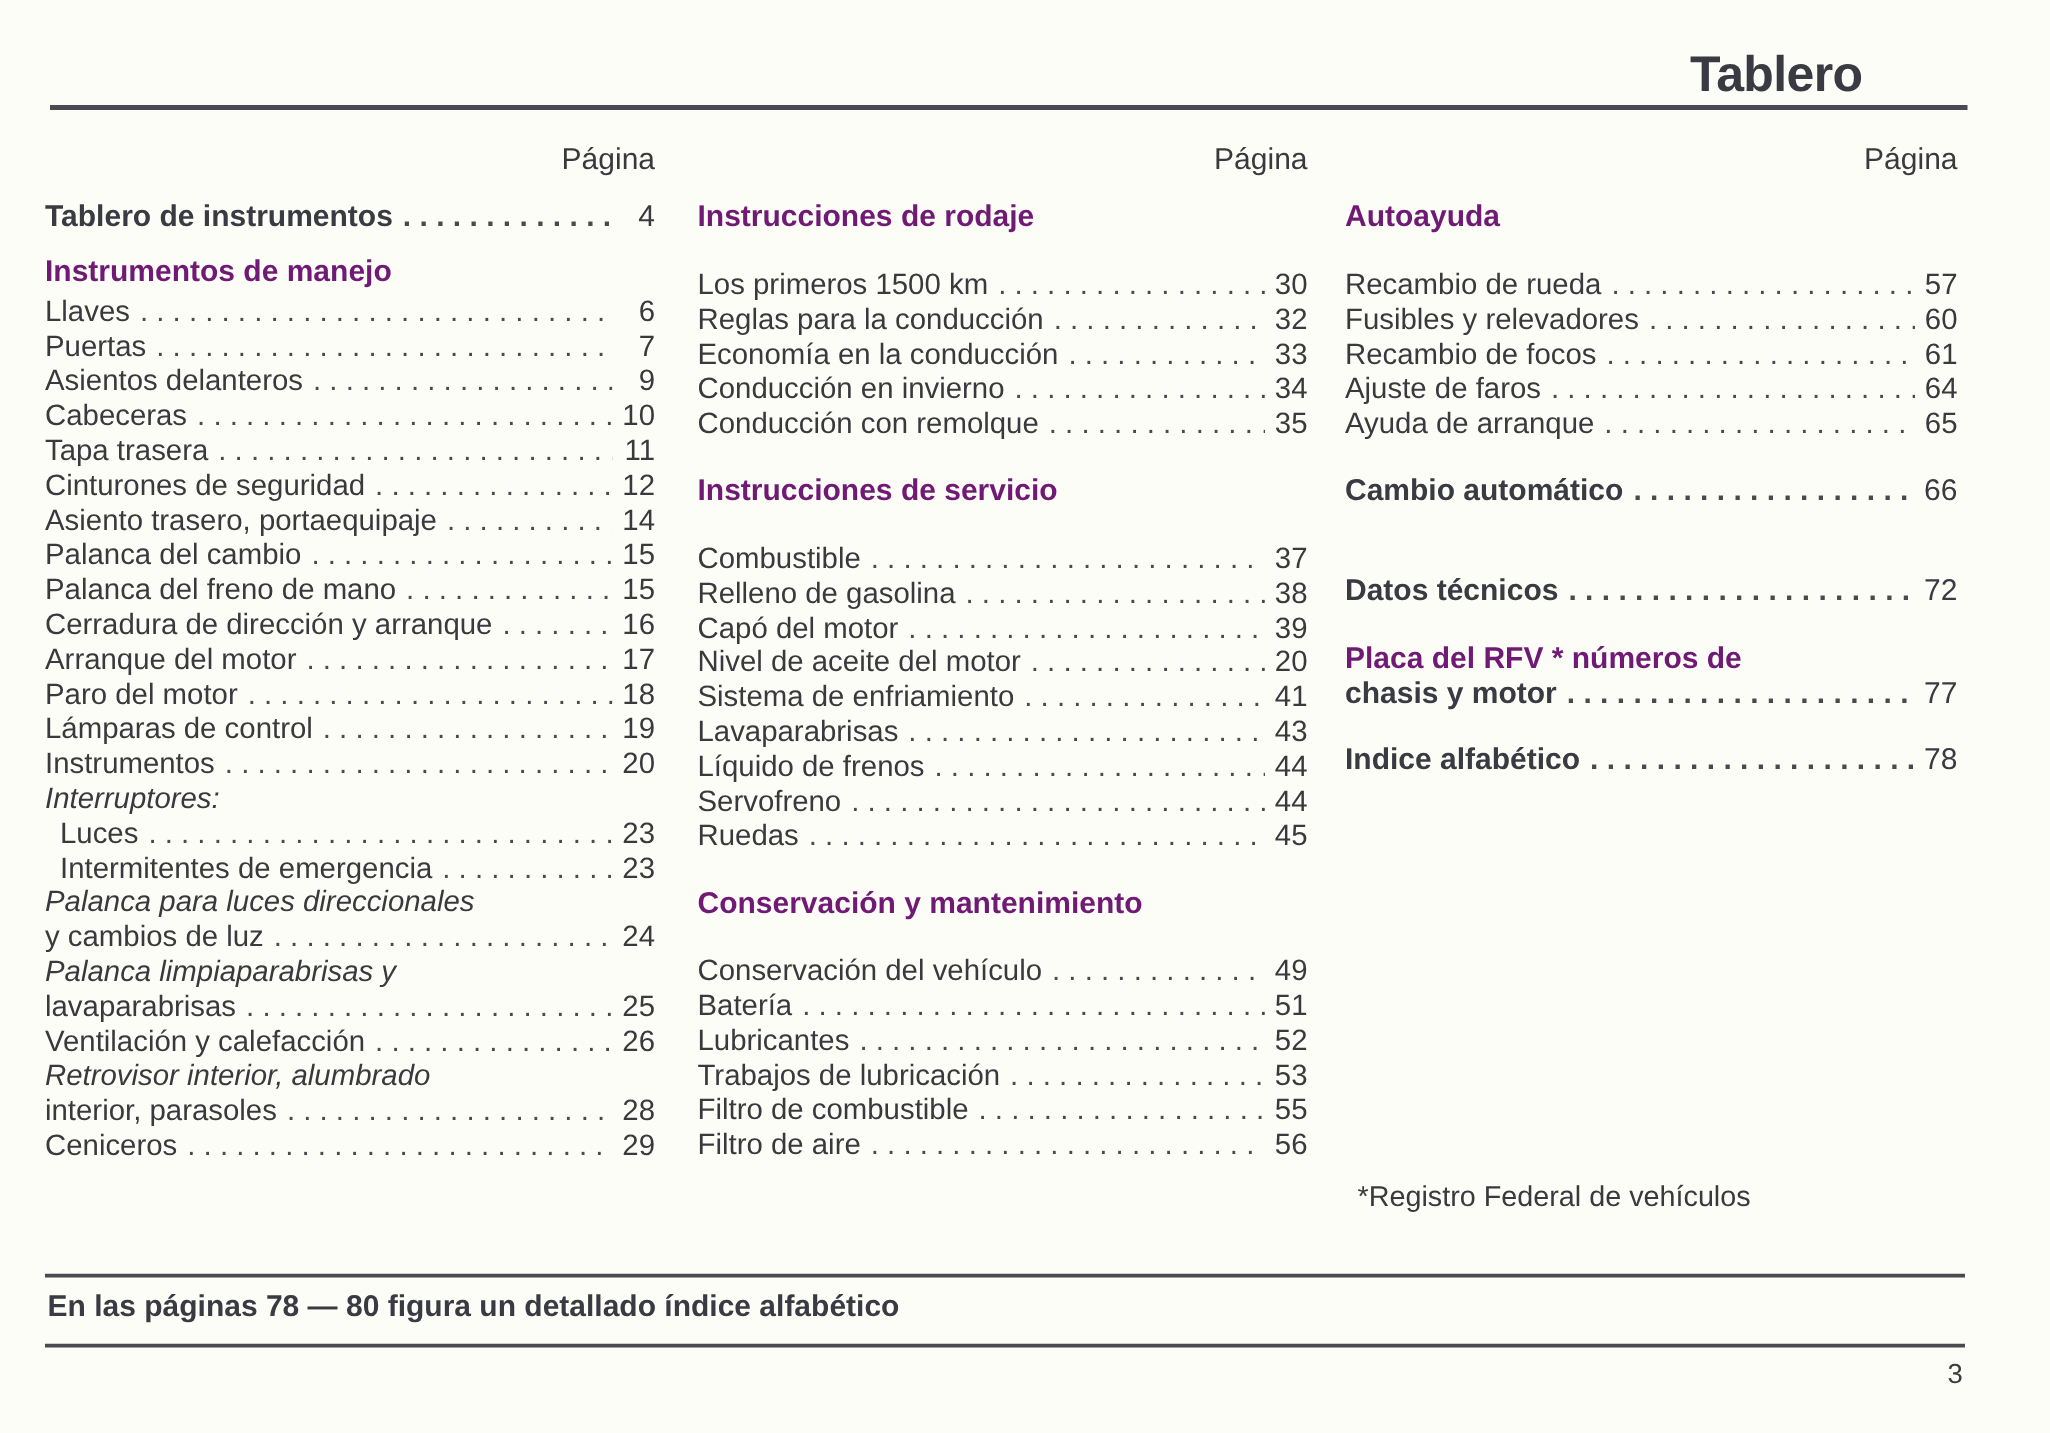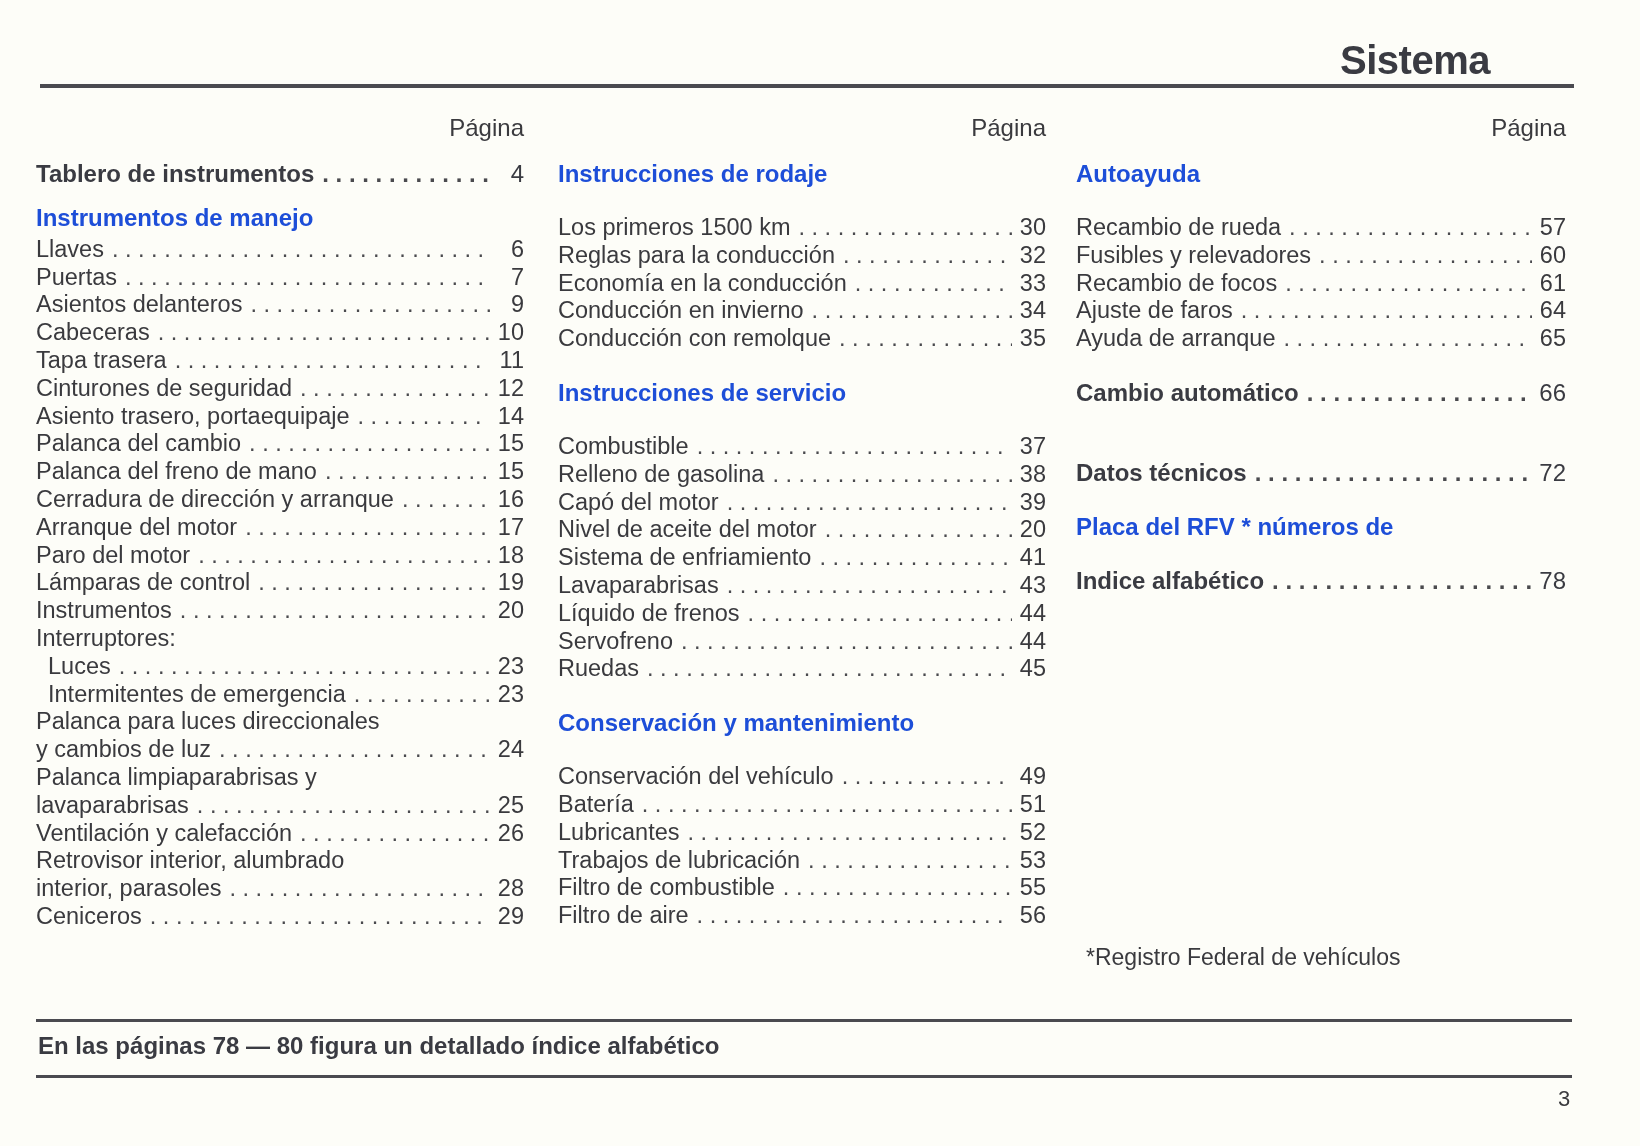--- a/index.html
+++ b/index.html
@@ -22,62 +22,62 @@
   .rule.bot { left: 36px; width: 1536px; top: 1075px; height: 3px; }
 
   .col { position: absolute; top: 108px; }
   .col.c1 { left: 36px; width: 488px; }
   .col.c2 { left: 558px; width: 488px; }
   .col.c3 { left: 1076px; width: 490px; }
 
   .pagina { text-align: right; font-size: 24px; height: 40px; line-height: 40px; margin-bottom: 12px; color:#3a3a3e;}
   .heading {
     font-weight: bold; font-size: 24px; line-height: 28px;
-    color: #1d4ed8;
+    color: #701a75;
   }
   .entry {
     display: flex; align-items: baseline;
     font-size: 23.5px; line-height: 27.8px;
     white-space: nowrap;
   }
   .entry .lbl { flex: 0 0 auto; }
   .entry .dots {
     flex: 1 1 auto; overflow: hidden; margin: 0 8px;
     color: #4a4a4e; letter-spacing: 3.5px;
   }
   .entry .dots::before {
     content: ". . . . . . . . . . . . . . . . . . . . . . . . . . . . . . . . . . . . . . . . . . . . . . . . . . . . . . . . . . . . . . . .";
     letter-spacing: 0;
   }
   .entry .pg { flex: 0 0 auto; min-width: 26px; text-align: right; }
   .entry.bold { font-weight: bold; font-size: 24px; color: #3a3b42; }
   .entry.bold .pg { font-weight: normal; }
   .entry.indent .lbl { padding-left: 12px; }
-  .plain { font-size: 23.5px; line-height: 27.8px; white-space: nowrap; }
+  .plain { font-size: 23.5px; line-height: 27.8px; white-space: nowrap; font-style: italic; }
 
   .gap-s { height: 16px; }
   .gap-m { height: 26px; }
 
   .footnote {
     position: absolute; left: 1086px; top: 944px;
     font-size: 23px; color: #3a3a3e;
   }
   .bottom-note {
     position: absolute; left: 38px; top: 1032px;
     font-size: 24px; font-weight: bold; color: #3a3b42;
   }
   .page-num {
     position: absolute; left: 1558px; top: 1086px;
     font-size: 22px; color: #3a3a3e;
   }
 </style>
 </head>
 <body>
 
-<div class="title">Sistema</div>
+<div class="title">Tablero</div>
 <div class="rule top"></div>
 
 <div class="col c1">
   <div class="pagina">Página</div>
 
   <div class="entry bold">
     <span class="lbl">Tablero de instrumentos</span>
     <span class="dots"></span>
     <span class="pg">4</span>
   </div>
@@ -344,20 +344,25 @@
     </div>
   <div class="gap-m"></div>
   <div class="gap-m"></div>
   <div class="entry bold">
       <span class="lbl">Datos técnicos</span>
       <span class="dots"></span>
       <span class="pg">72</span>
     </div>
   <div class="gap-m"></div>
   <div class="heading">Placa del RFV * números de</div>
+  <div class="entry bold">
+      <span class="lbl">chasis y motor</span>
+      <span class="dots"></span>
+      <span class="pg">77</span>
+    </div>
   <div class="gap-m"></div>
   <div class="entry bold">
       <span class="lbl">Indice alfabético</span>
       <span class="dots"></span>
       <span class="pg">78</span>
     </div>
 </div>
 
 <div class="footnote">*Registro Federal de vehículos</div>
 

